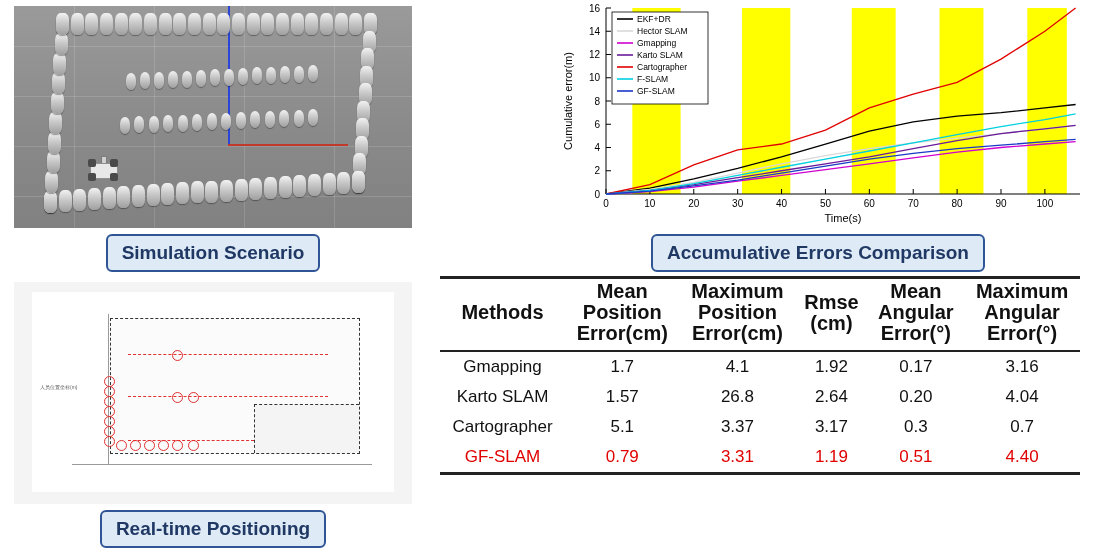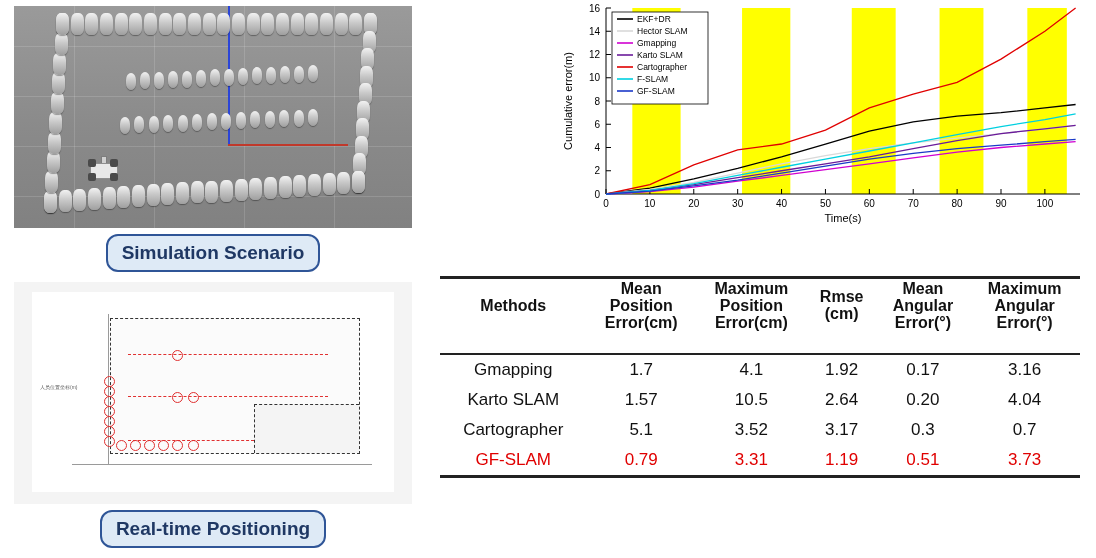--- a/index.html
+++ b/index.html
@@ -18,21 +18,21 @@
 
   
   .caption {
     box-sizing: border-box;
     border: 2px solid #2f5597;
     background: #deeaf6;
     color: #1f3864;
     font-weight: bold;
     font-size: 19px;
     text-align: center;
-    border-radius: 12px;
+    border-radius: 6px;
     padding: 6px 14px;
     white-space: nowrap;
     display: inline-block;
   }
   .caption-wrap {
     position: absolute;
     display: flex;
     justify-content: center;
     align-items: center;
   }
@@ -196,23 +196,23 @@
     width: 100%;
     font-size: 17px;
     color: #111;
   }
   table.cmp th, table.cmp td {
     text-align: center;
     padding: 2px 4px;
     font-weight: bold;
   }
   table.cmp thead th {
-    font-size: 16px;
+    font-size: 20px;
     line-height: 1.05;
-    padding-bottom: 22px;
+    padding-bottom: 6px;
     vertical-align: middle;
   }
   table.cmp tbody td {
     font-weight: normal;
     font-size: 17px;
     padding: 5px 4px;
   }
   .rowline-top { border-top: 3px solid #222; }
   .rowline-mid { border-top: 2px solid #222; }
   .rowline-bot { border-bottom: 3px solid #222; }
@@ -457,20 +457,23 @@
         <text x="97" y="58" font-size="8.5" font-family="&quot;Liberation Sans&quot;, sans-serif" fill="#000">Karto SLAM</text>
         <line x1="77" y1="67" x2="93" y2="67" stroke="#e00000" stroke-width="1.6"></line>
         <text x="97" y="70" font-size="8.5" font-family="&quot;Liberation Sans&quot;, sans-serif" fill="#000">Cartographer</text>
         <line x1="77" y1="79" x2="93" y2="79" stroke="#00d0e0" stroke-width="1.6"></line>
         <text x="97" y="82" font-size="8.5" font-family="&quot;Liberation Sans&quot;, sans-serif" fill="#000">F-SLAM</text>
         <line x1="77" y1="91" x2="93" y2="91" stroke="#1b39c8" stroke-width="1.6"></line>
         <text x="97" y="94" font-size="8.5" font-family="&quot;Liberation Sans&quot;, sans-serif" fill="#000">GF-SLAM</text>
       </svg>
   </div>
 
+  <div class="caption-wrap" style="left:540px; top:236px; width:556px; height:34px;">
+    <span class="caption">Accumulative Errors Comparison</span>
+  </div>
 
   <div id="table-panel">
     <table class="cmp">
       <thead>
         <tr id="header-row" class="rowline-top">
             <th>
               <div>Methods</div>
             </th>
             <th>
               <div>Mean</div>
@@ -503,39 +506,39 @@
             <td class="method-cell">Gmapping</td>
             <td>1.7</td>
             <td>4.1</td>
             <td>1.92</td>
             <td>0.17</td>
             <td>3.16</td>
           </tr>
           <tr>
             <td class="method-cell">Karto SLAM</td>
             <td>1.57</td>
-            <td>10.5</td>
+            <td>26.8</td>
             <td>2.64</td>
             <td>0.20</td>
             <td>4.04</td>
           </tr>
           <tr>
             <td class="method-cell">Cartographer</td>
             <td>5.1</td>
-            <td>3.52</td>
+            <td>3.37</td>
             <td>3.17</td>
             <td>0.3</td>
             <td>0.7</td>
           </tr>
           <tr class="highlight rowline-bot">
             <td class="method-cell">GF-SLAM</td>
             <td>0.79</td>
             <td>3.31</td>
             <td>1.19</td>
             <td>0.51</td>
-            <td>3.73</td>
+            <td>4.40</td>
           </tr>
         </tbody>
     </table>
   </div>
 
 
 </div>
 
 </body></html>

